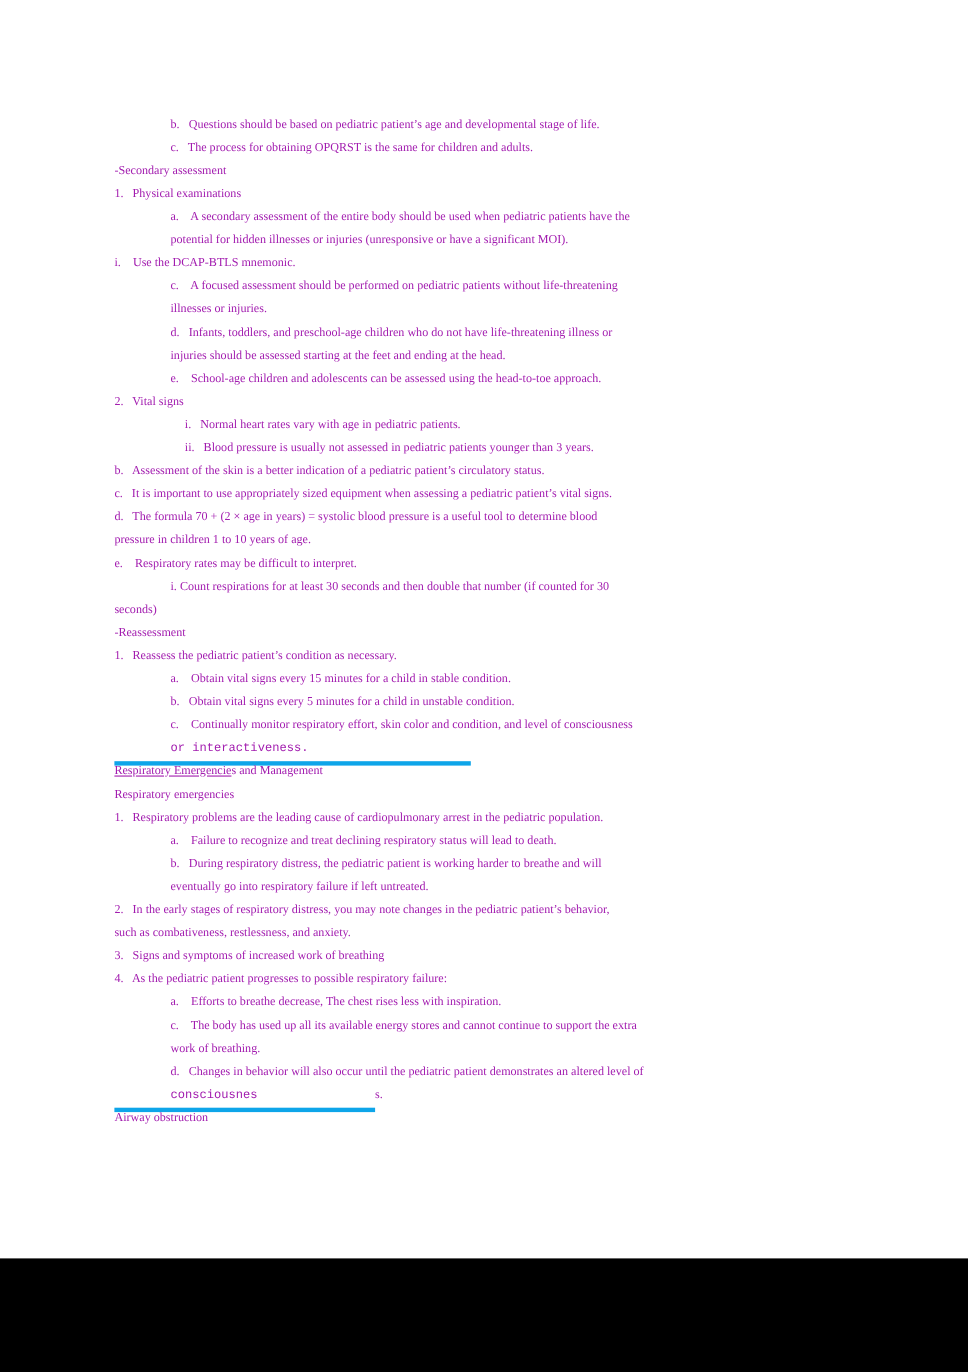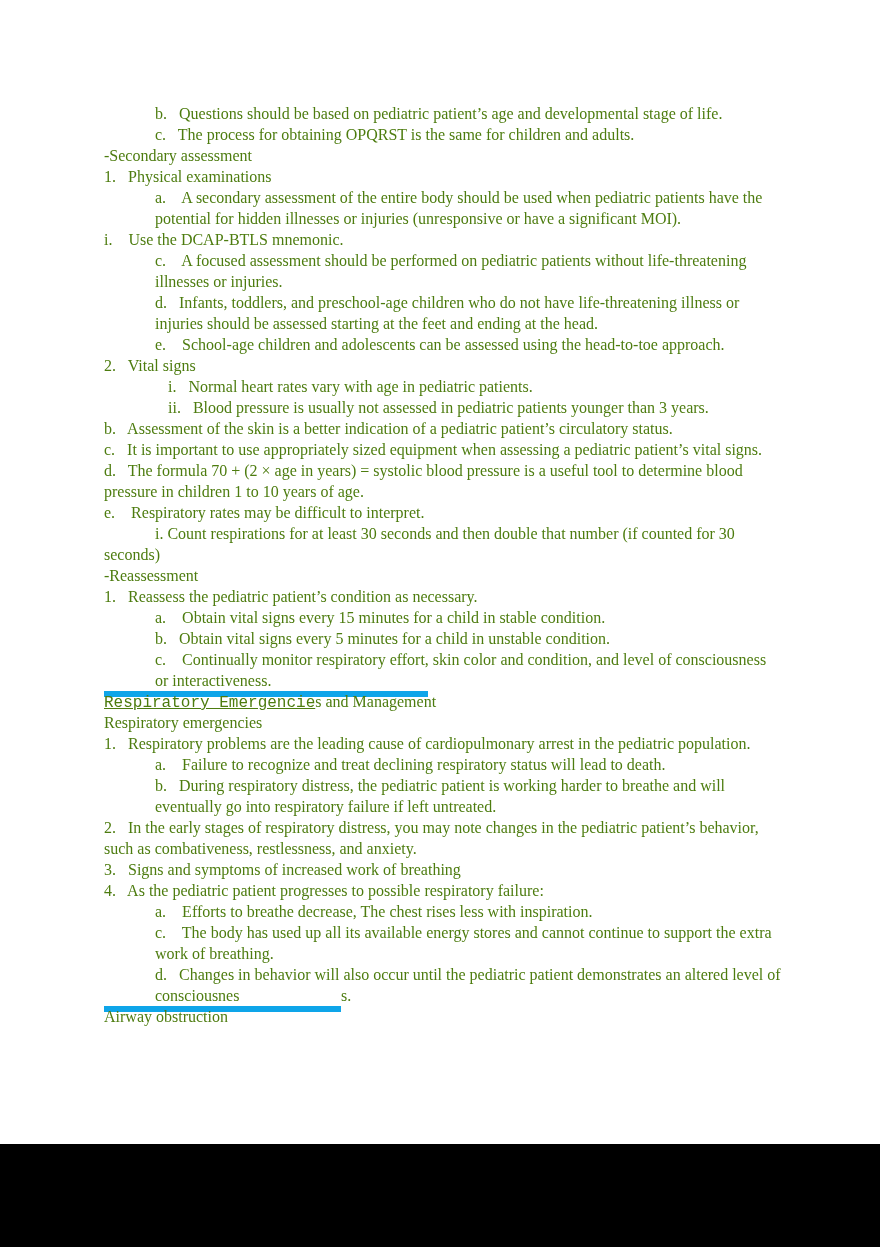--- a/index.html
+++ b/index.html
@@ -10,35 +10,36 @@
     overflow:hidden;
     font-family:"Liberation Serif", serif;
   }
   .page {
     position:absolute; left:0; top:0;
     width:880px; height:1144px;
     background:#ffffff;
   }
   .textblock {
     position:absolute; left:104px; top:103px;
-    color:#4d7c0f;
-    font-size:16px;
+    color:#a21caf;
+    font-size:11px;
     line-height:21px;
     white-space:pre;
   }
   .line { height:21px; }
   .in0 { margin-left:0; }
   .in1 { margin-left:51px; }
   .in1b { margin-left:64px; }
   .in2 { }
-  .useg { text-decoration:underline;font-family:Liberation Mono, monospace; }
+  .useg { text-decoration:underline; }
   .ubox {
     display:inline-block;
-    border-bottom:6px solid #0ea5e9;
+    border-bottom:4px solid #0ea5e9;
     white-space:pre;
+    font-family:Liberation Mono, monospace;
   }
   .bottom-bar {
     position:absolute; left:0; top:1144px;
     width:880px; height:103px;
     background:#000000;
   }
 </style>
 </head>
 <body>
 

